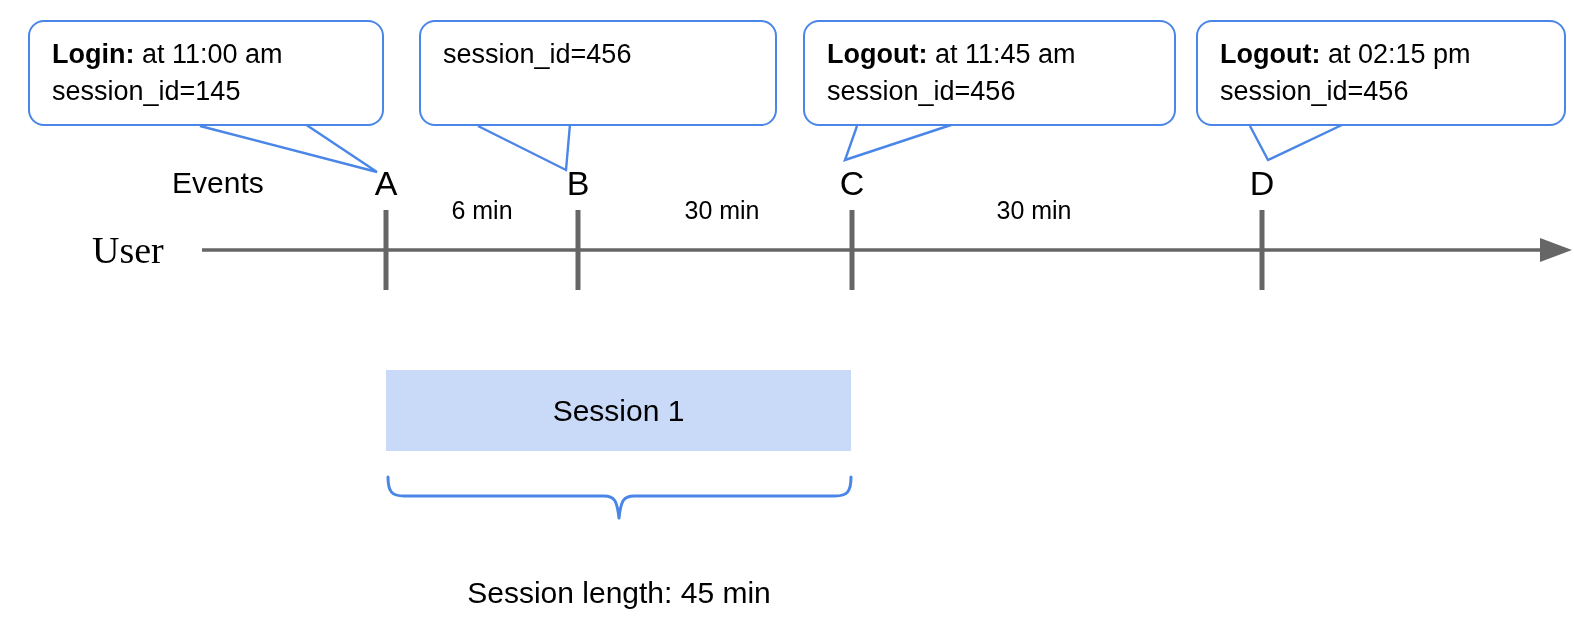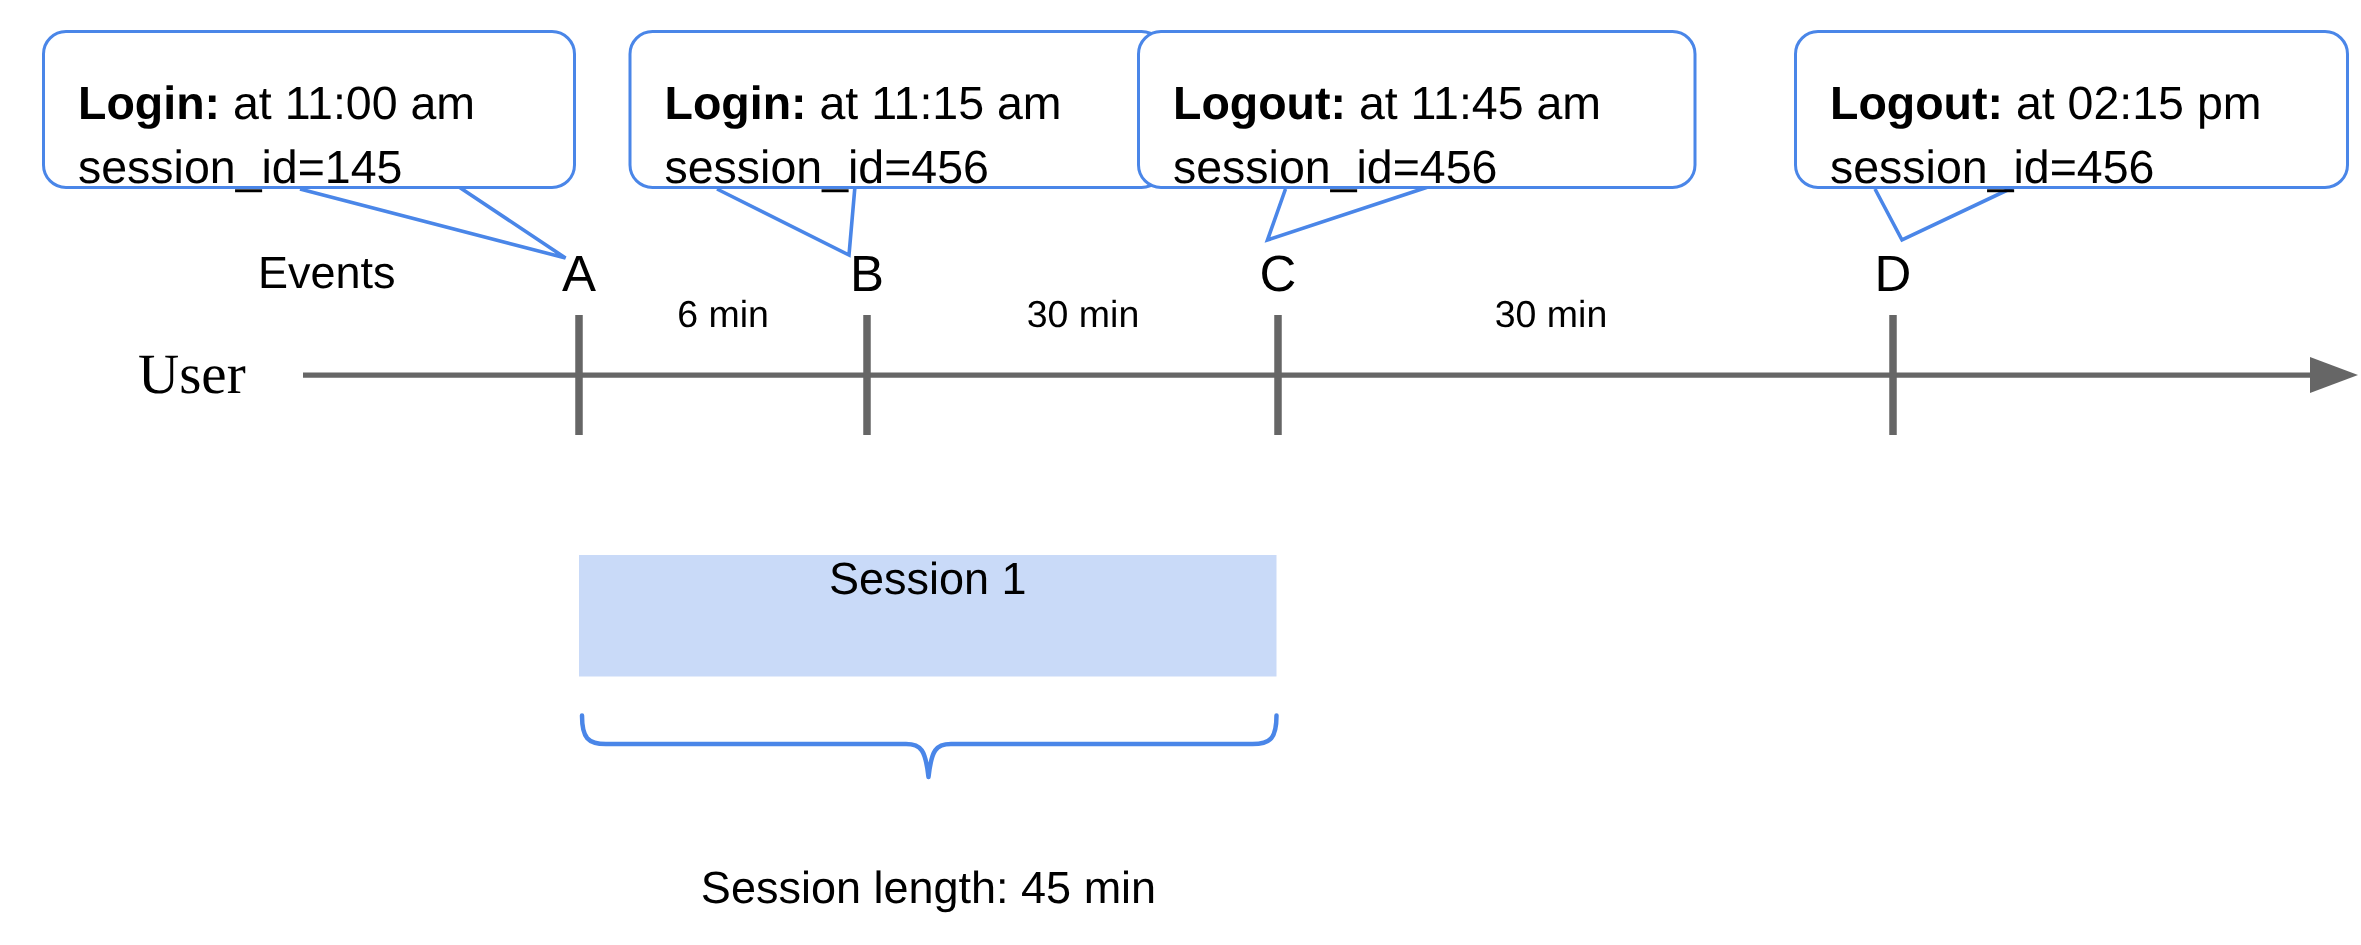--- a/index.html
+++ b/index.html
@@ -18,23 +18,23 @@
     background: #ffffff;
     overflow: hidden;
   }
   
   .callout {
     position: absolute;
     box-sizing: border-box;
     border: 2px solid #4a86e8;
     border-radius: 16px;
     background: #ffffff;
-    padding: 26px 18px 12px 22px;
+    padding: 14px 18px 12px 22px;
     color: #000000;
-    font-size: 31px;
+    font-size: 27px;
     line-height: 1.38;
     white-space: nowrap;
     z-index: 4;
   }
   .callout .ev { font-weight: bold; }
   .callout .ln2 { display: block; }
 
   
   #vec {
     position: absolute;
@@ -82,21 +82,21 @@
   
   #session-bar {
     position: absolute;
     left: 386px;
     top: 370px;
     width: 465px;
     height: 81px;
     background: #c9daf8;
     z-index: 3;
     display: flex;
-    align-items: flex-start;
+    align-items: center;
     justify-content: center;
   }
   #session-bar .bar-text {
     font-size: 30px;
     color: #000000;
   }
 
   
   #session-length {
     position: antialiased;
@@ -141,25 +141,24 @@
              L 835 496
              C 847 496, 851 492, 851 477" fill="none" stroke="#4a86e8" stroke-width="3" stroke-linecap="round" stroke-linejoin="round"></path>
   </svg>
 
   <div class="callout" id="cb-a" style="left:28px; top:20px; width:356px; height:106px;">
     <span><span class="ev">Login:</span><span> at 11:00 am</span></span>
     <span class="ln2">session_id=145</span>
   </div>
 
   <div class="callout" id="cb-b" style="left:419px; top:20px; width:358px; height:106px;">
-    <span><span class="ev">Login:</span><span> at 11:15 am</span></span>
     <span class="ln2">session_id=456</span>
   </div>
 
-  <div class="callout" id="cb-c" style="left:758px; top:20px; width:373px; height:106px;">
+  <div class="callout" id="cb-c" style="left:803px; top:20px; width:373px; height:106px;">
     <span><span class="ev">Logout:</span><span> at 11:45 am</span></span>
     <span class="ln2">session_id=456</span>
   </div>
 
   <div class="callout" id="cb-d" style="left:1196px; top:20px; width:370px; height:106px;">
     <span><span class="ev">Logout:</span><span> at 02:15 pm</span></span>
     <span class="ln2">session_id=456</span>
   </div>
 
   <div class="rowlabel label-events">Events</div>

